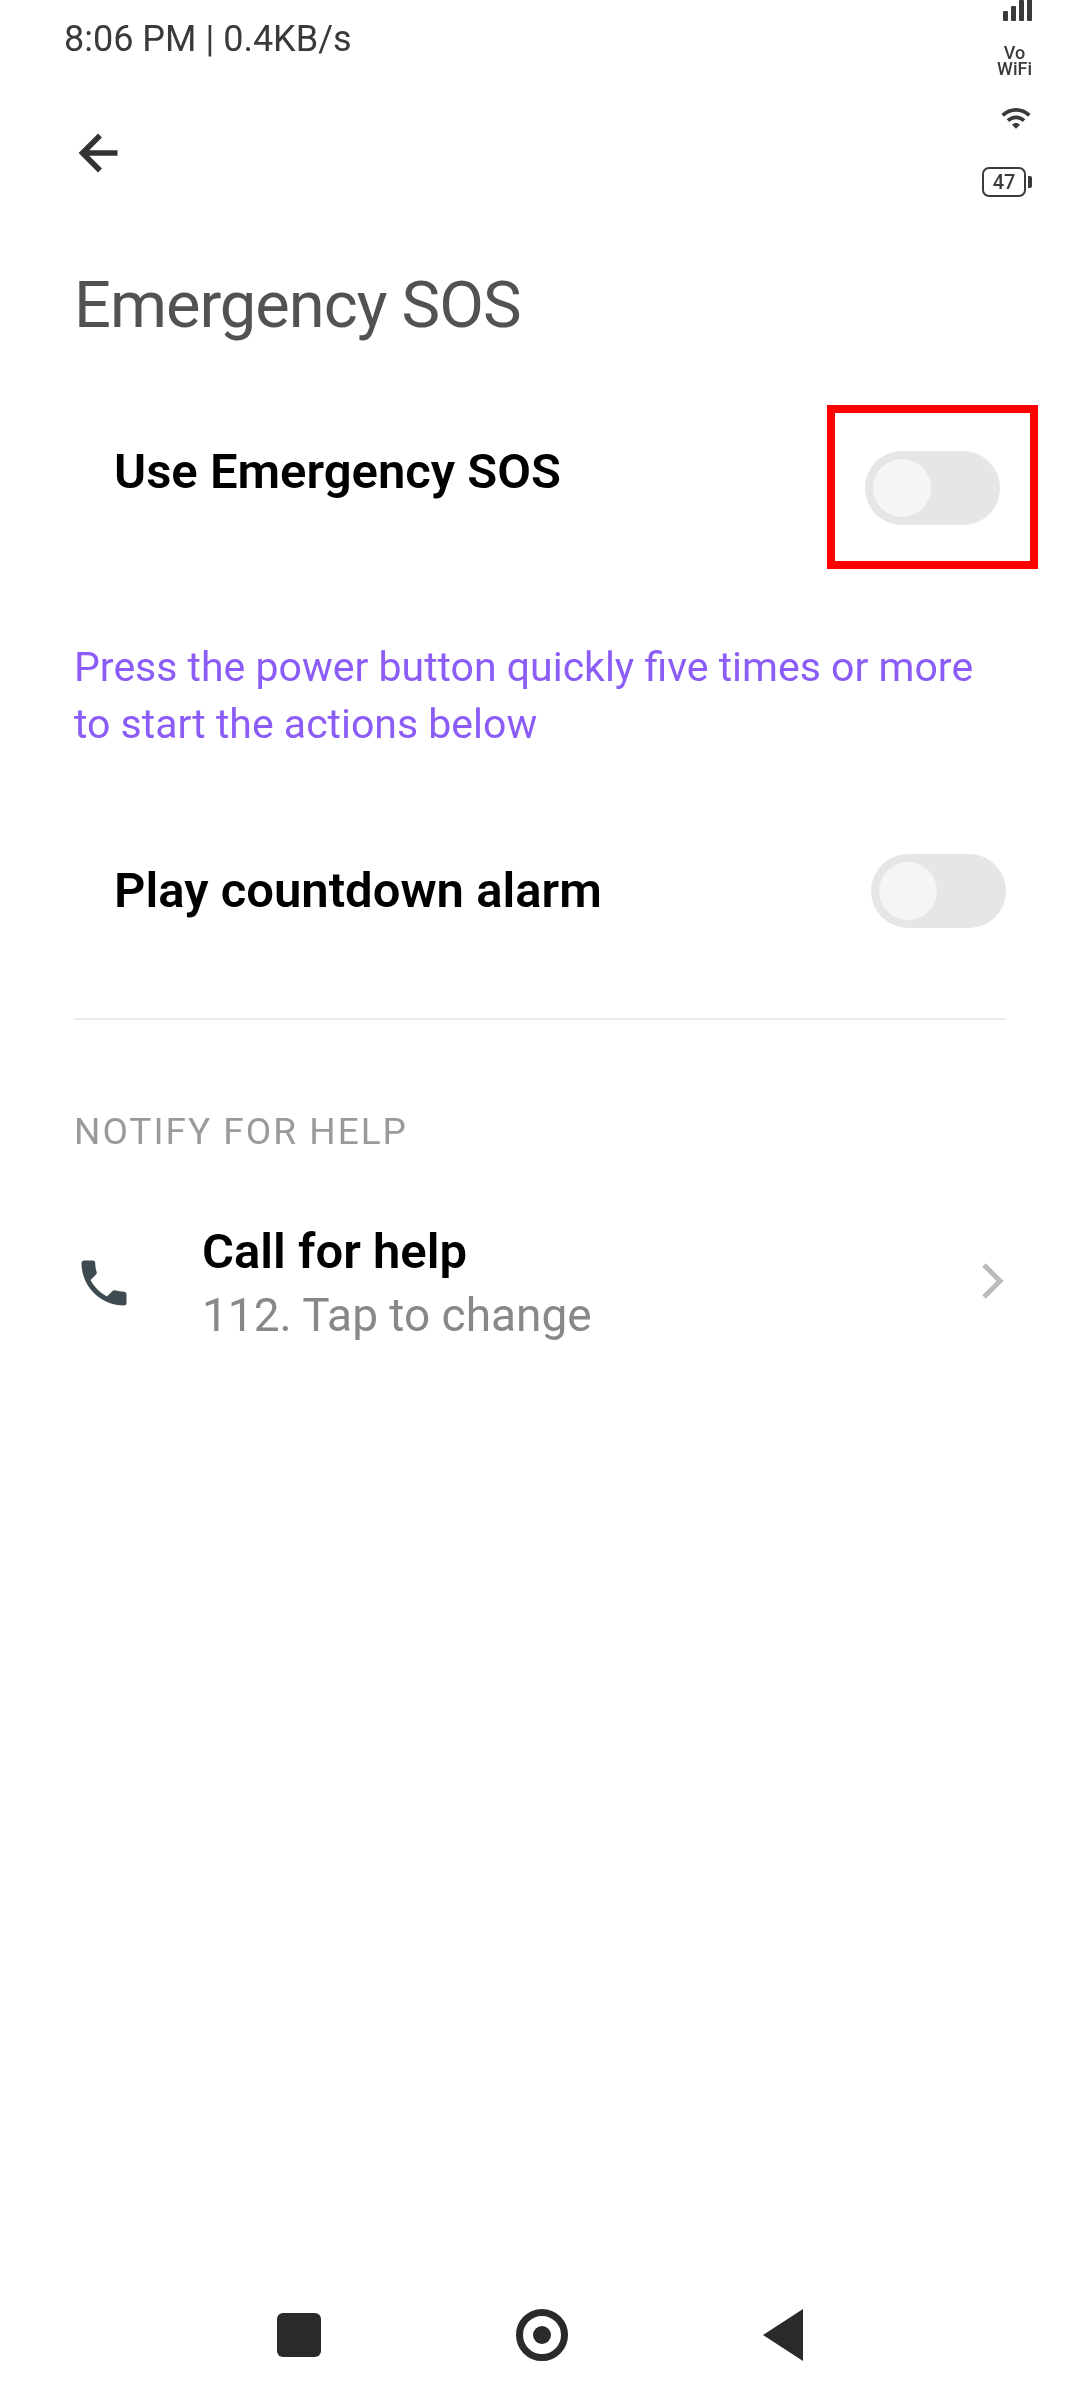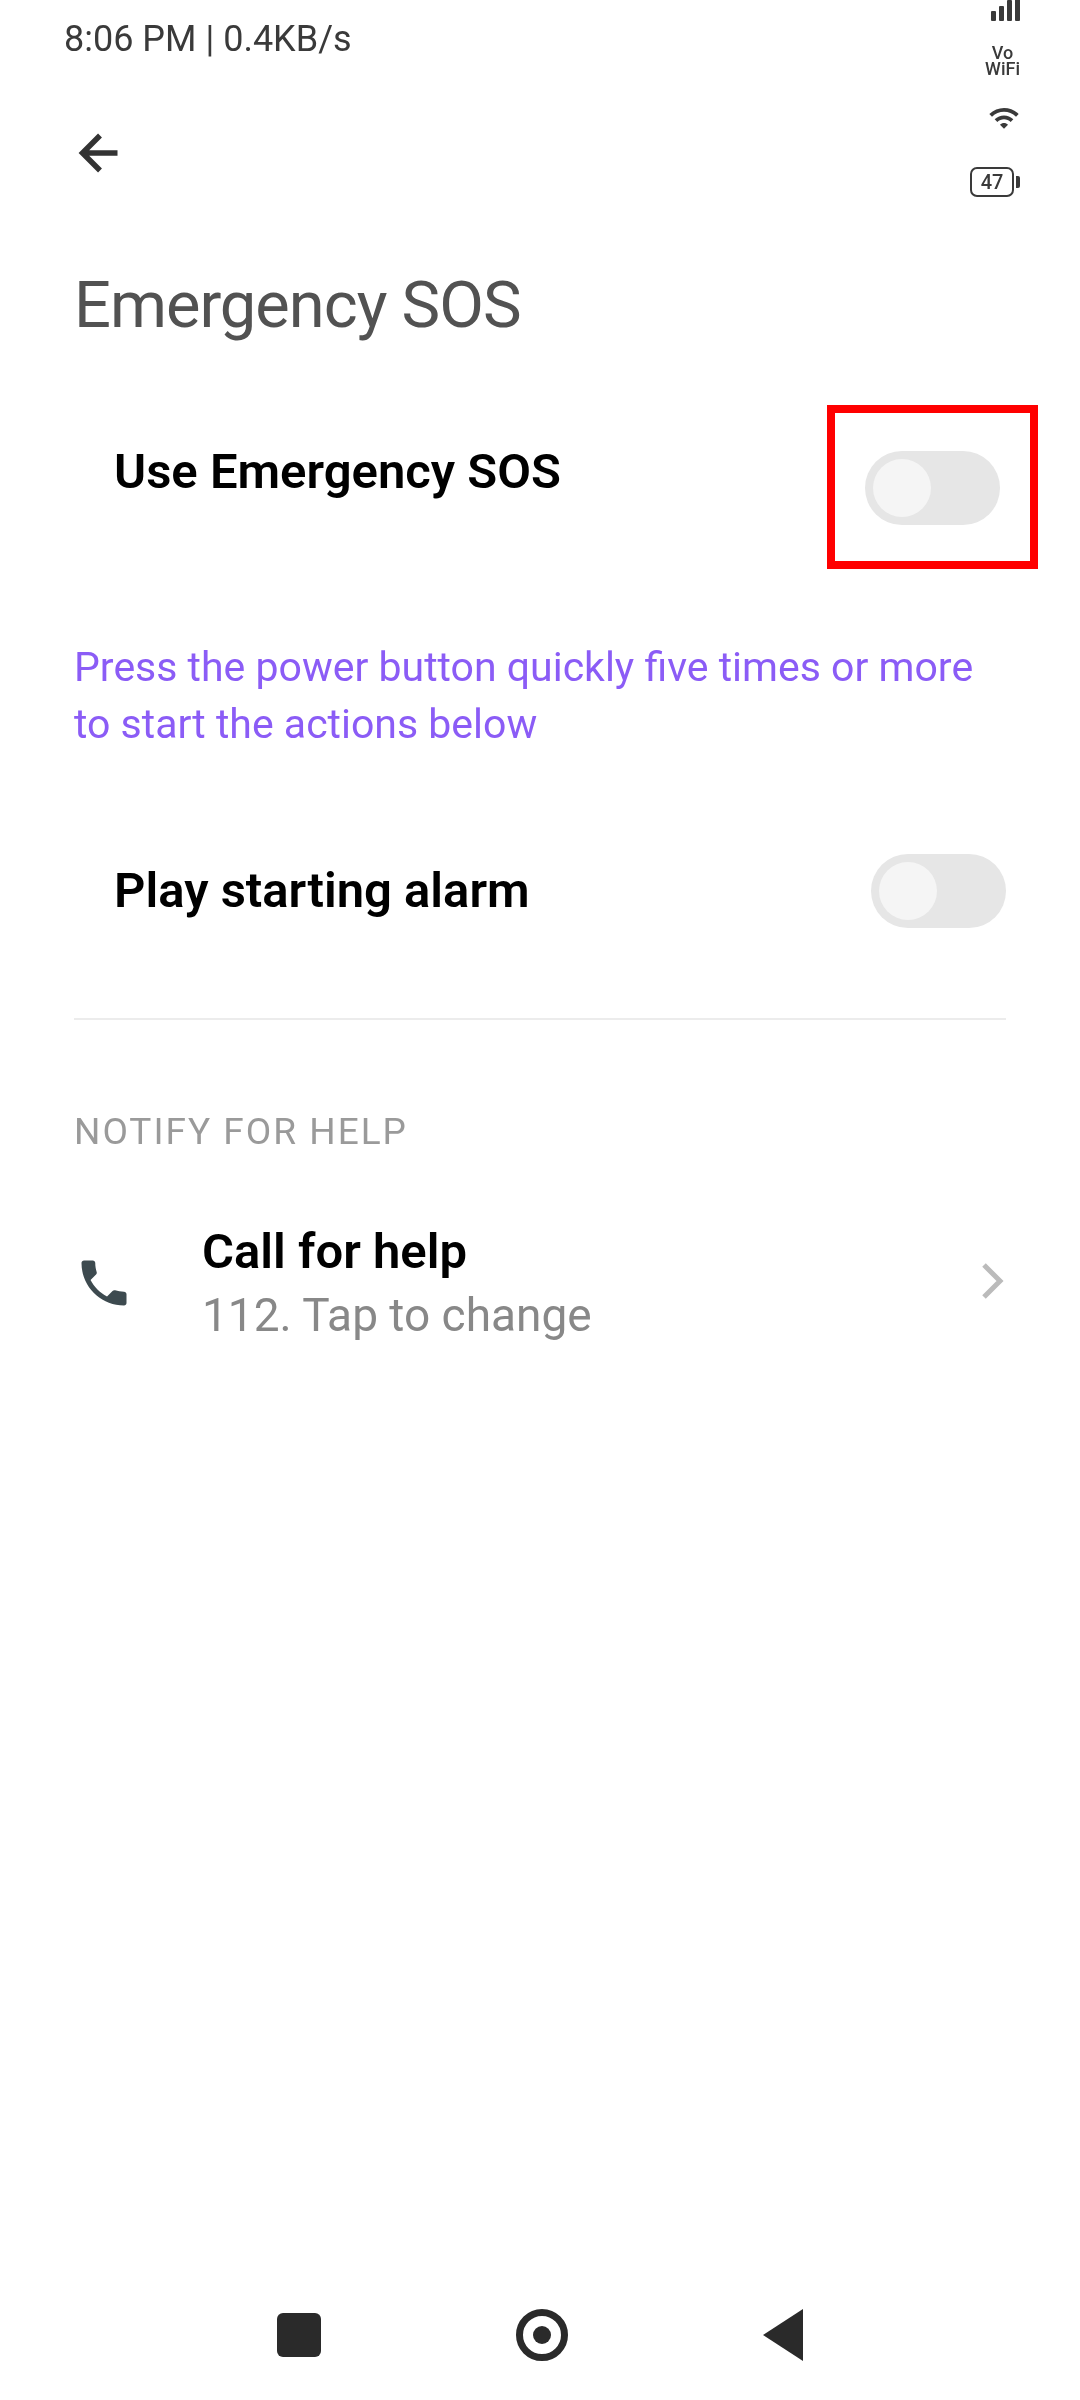--- a/index.html
+++ b/index.html
@@ -12,21 +12,21 @@
       height: 2400px;
       font-family: -apple-system, BlinkMacSystemFont, 'Segoe UI', Roboto, sans-serif;
       background: #ffffff;
       position: relative;
       overflow: hidden;
     }
     .status-bar {
       display: flex;
       justify-content: space-between;
       align-items: center;
-      padding: 14px 60px 14px 64px;
+      padding: 14px 48px 14px 64px;
       height: 78px;
       font-size: 36px;
       color: #3a3a3a;
       font-weight: 400;
     }
     .status-left {
       display: flex;
       align-items: center;
       gap: 0;
     }
@@ -300,21 +300,21 @@
   </div>
   <div class="highlight-box">
     <div class="toggle"></div>
   </div>
 </div>
 
 <div class="description">Press the power button quickly five times or more to start the actions below</div>
 
 <div class="setting-row countdown-row">
   <div class="setting-text">
-    <div class="setting-title">Play starting alarm</div>
+    <div class="setting-title">Play countdown alarm</div>
   </div>
   <div class="toggle"></div>
 </div>
 
 <div class="divider"></div>
 
 <div class="section-header">NOTIFY FOR HELP</div>
 
 <div class="list-item">
   <div class="list-icon">

